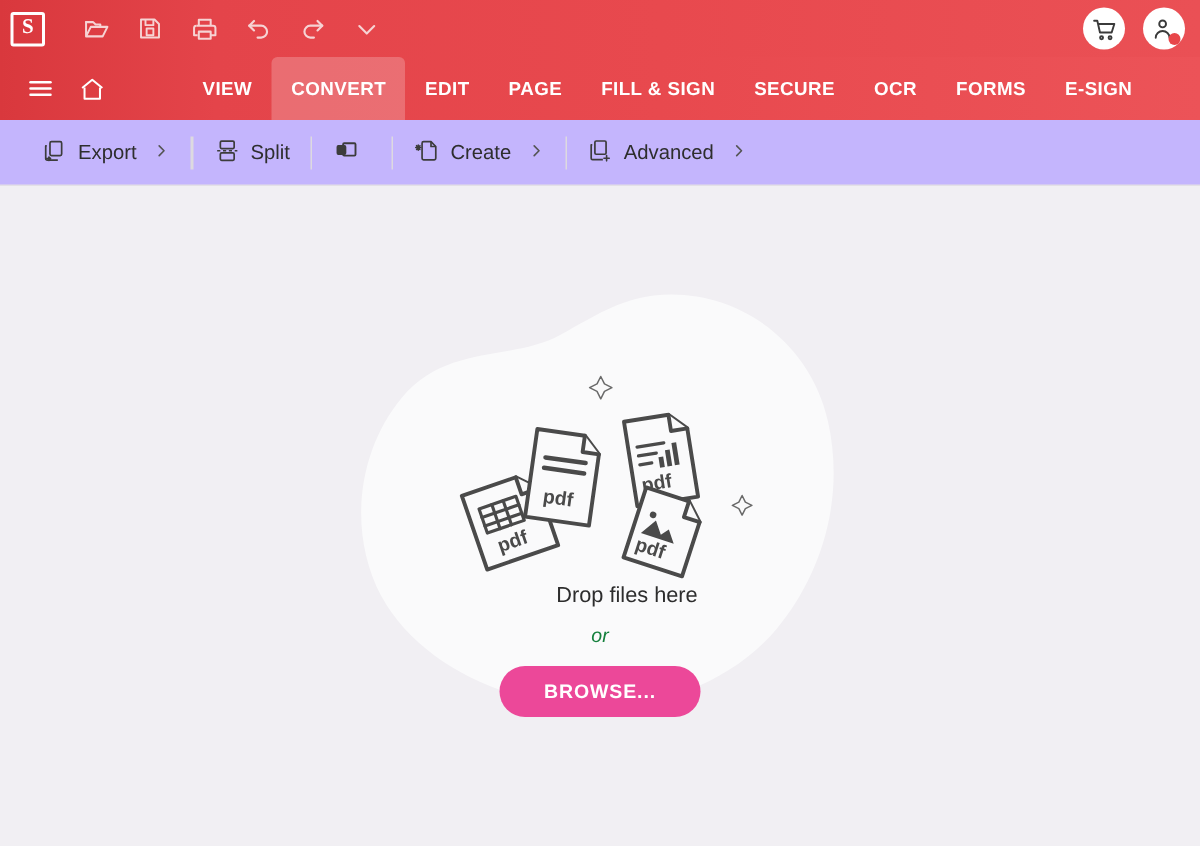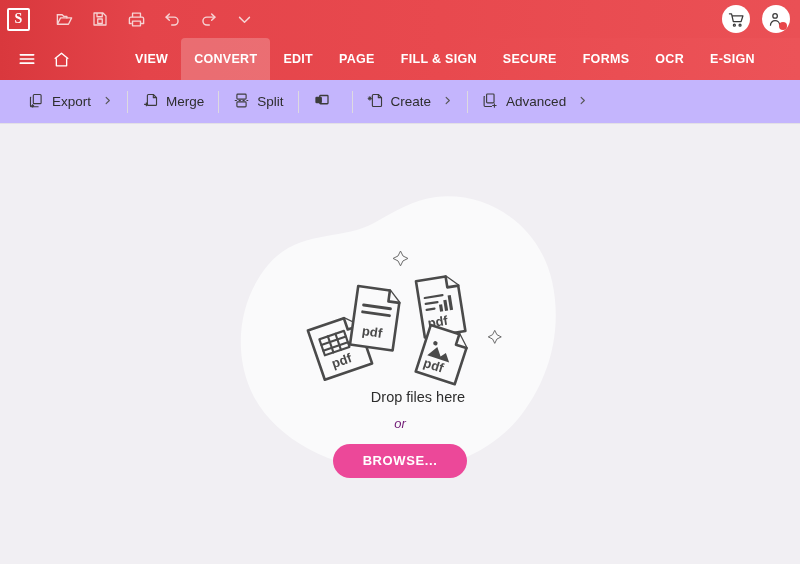--- a/index.html
+++ b/index.html
@@ -125,21 +125,21 @@
   .drop-label {
     margin-top: 2px;
     font-size: 14.5px;
     color: #2d2d2d;
     padding-left: 36px;
   }
   .or-label {
     margin-top: 11px;
     font-size: 13px;
     font-style: italic;
-    color: #701a75;
+    color: #15803d;
   }
   .browse-btn {
     margin-top: 13px;
     background: #ec4899;
     color: #ffffff;
     border: none;
     border-radius: 19px;
     width: 134px; height: 34px;
     font-size: 13px; font-weight: bold;
     letter-spacing: 0.6px;
@@ -242,24 +242,24 @@
     <div class="menu-item">
         <span>PAGE</span>
       </div>
     <div class="menu-item">
         <span>FILL &amp; SIGN</span>
       </div>
     <div class="menu-item">
         <span>SECURE</span>
       </div>
     <div class="menu-item">
+        <span>OCR</span>
+      </div>
+    <div class="menu-item">
         <span>FORMS</span>
-      </div>
-    <div class="menu-item">
-        <span>OCR</span>
       </div>
     <div class="menu-item">
         <span>E-SIGN</span>
       </div>
   </div>
 
 </div>
 
 <div class="toolbar">
 
@@ -274,30 +274,20 @@
     <span>Export</span>
     <span class="chev">
       <svg width="11" height="11" viewBox="0 0 24 24" fill="none" stroke="#555" stroke-width="2.4" stroke-linecap="round" stroke-linejoin="round">
           <polyline points="9,5 16,12 9,19"></polyline>
         </svg>
     </span>
   </div>
 
   <div class="tool-sep"></div>
 
-  <div class="tool">
-    <span>
-      <svg width="17" height="17" viewBox="0 0 24 24" fill="none" stroke="#3c3c3c" stroke-width="1.6" stroke-linejoin="round">
-        <path d="M9 3.5h7l4.5 4.5v9.5a1.4 1.4 0 0 1-1.4 1.4H9a1.4 1.4 0 0 1-1.4-1.4V4.9A1.4 1.4 0 0 1 9 3.5z"></path>
-        <path d="M16 3.5V8h4.5"></path>
-        <path d="M3 17.5h5M5.5 15l2.5 2.5-2.5 2.5"></path>
-      </svg>
-    </span>
-    <span>Merge</span>
-  </div>
 
   <div class="tool-sep"></div>
 
   <div class="tool">
     <span>
       <svg width="17" height="17" viewBox="0 0 24 24" fill="none" stroke="#3c3c3c" stroke-width="1.6" stroke-linejoin="round">
         <rect x="5.5" y="3" width="13" height="7" rx="1.2"></rect>
         <rect x="5.5" y="14" width="13" height="7" rx="1.2"></rect>
         <line x1="2.5" y1="12" x2="21.5" y2="12" stroke-dasharray="3 2.5"></line>
       </svg>

